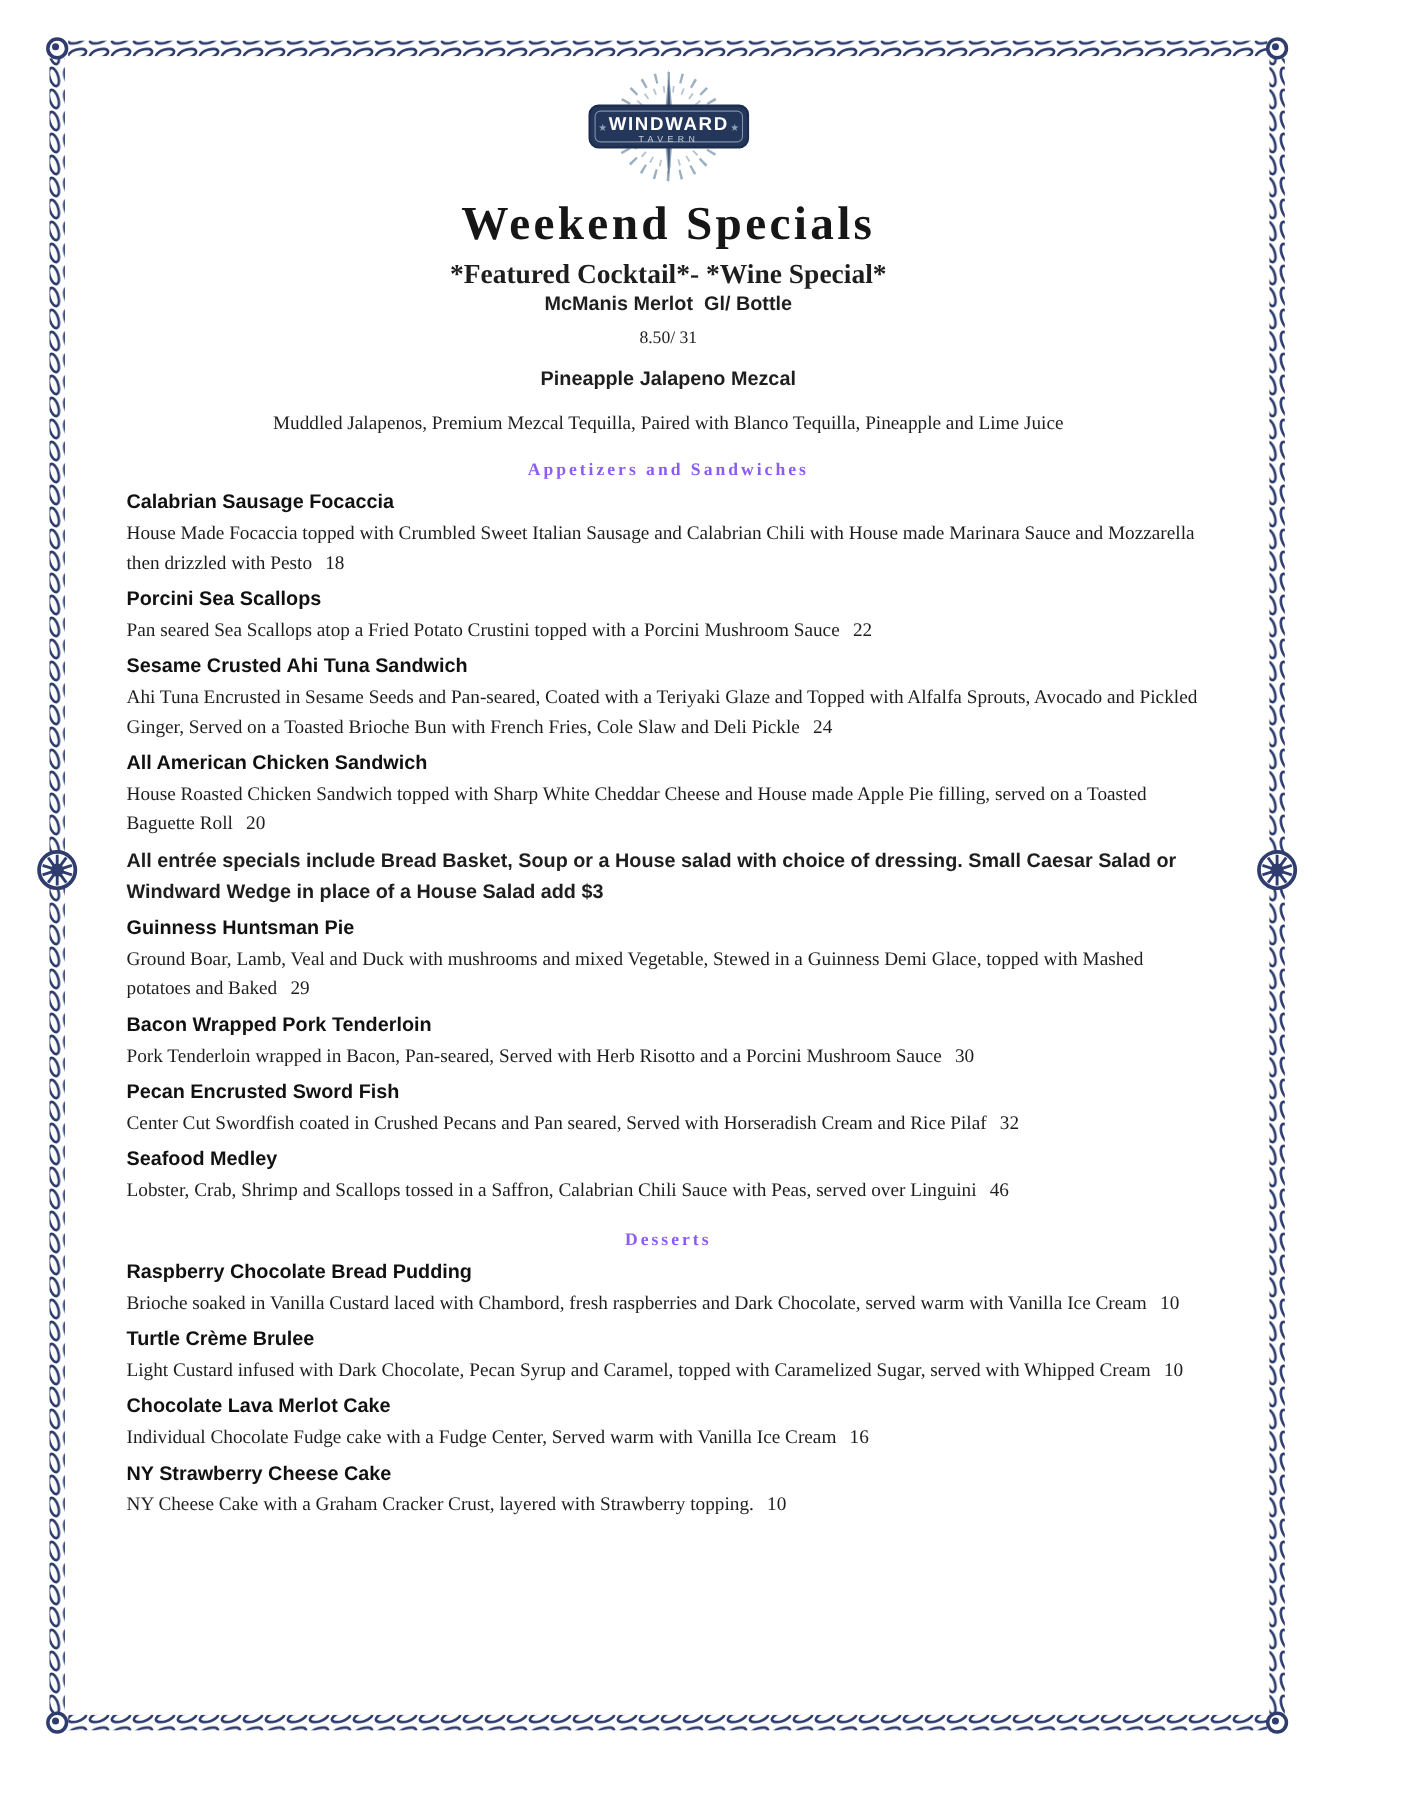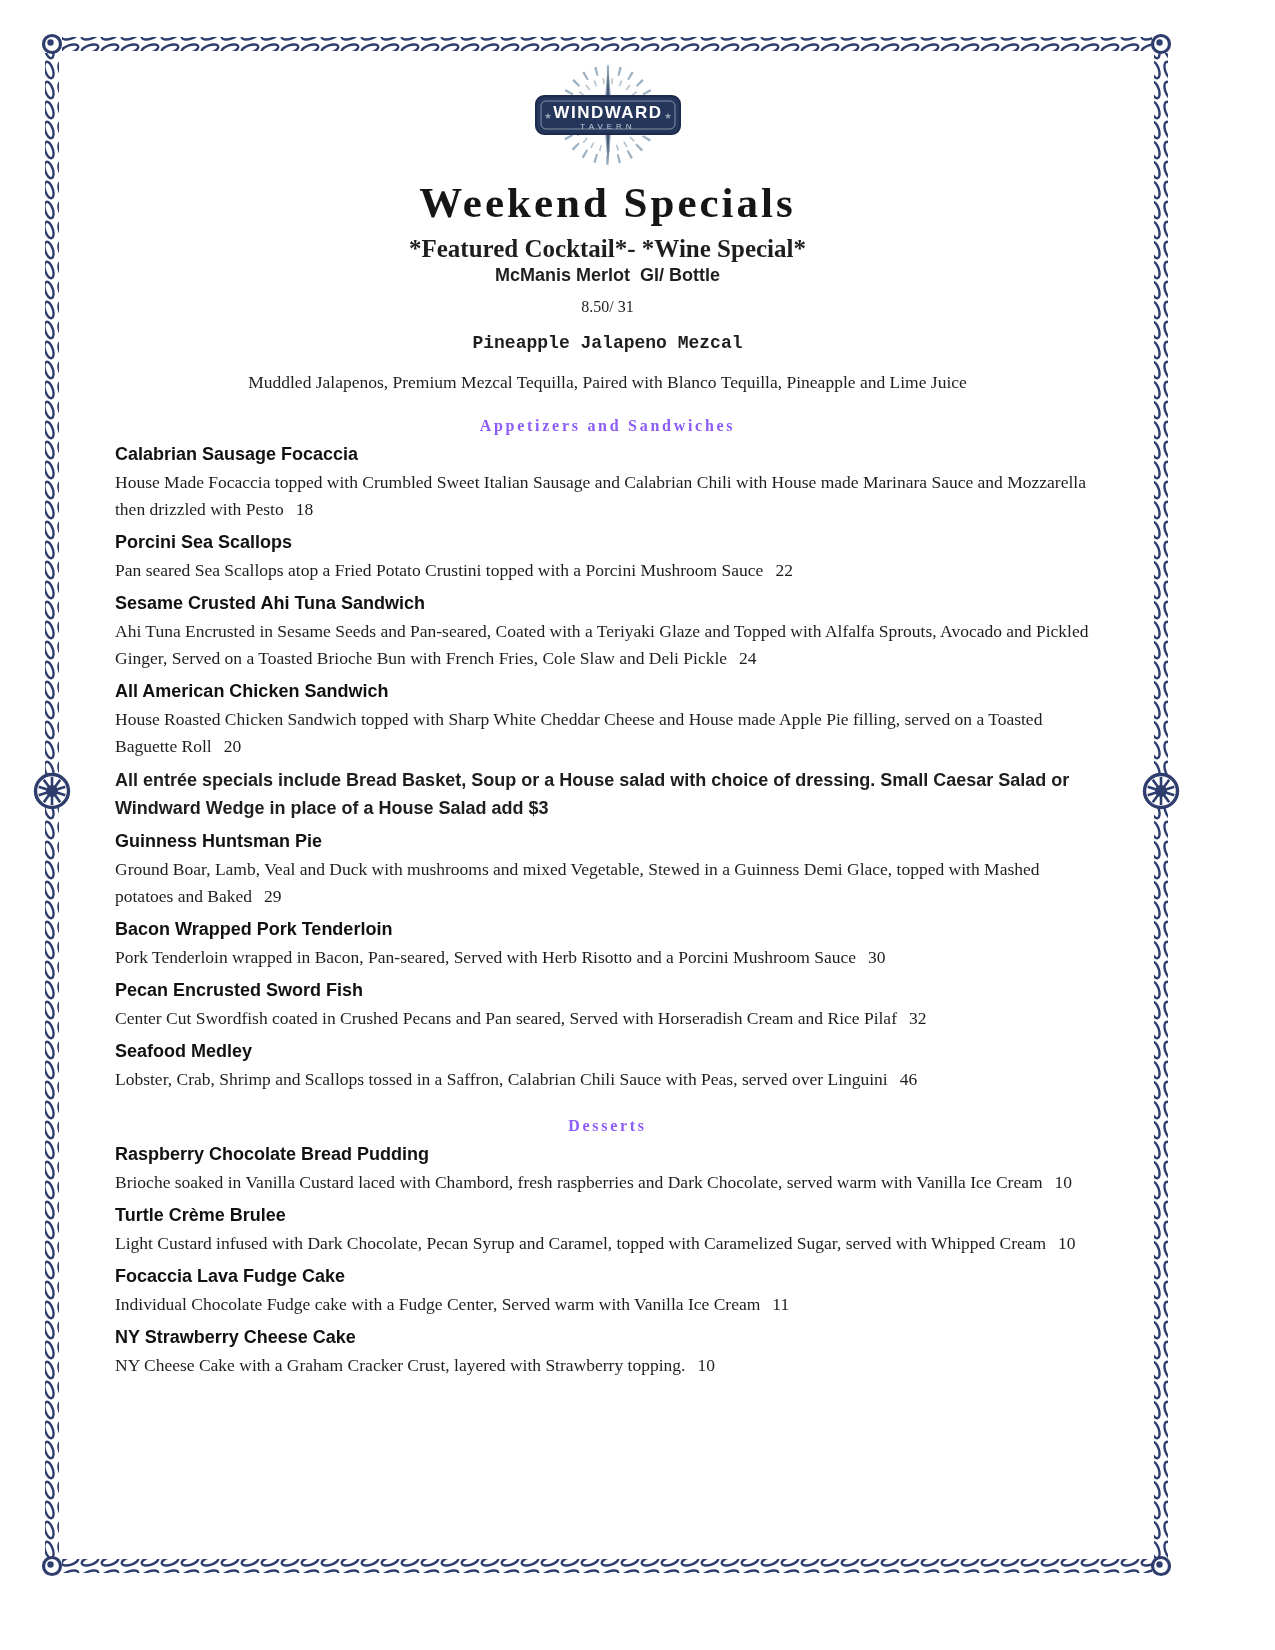--- a/index.html
+++ b/index.html
@@ -14,21 +14,21 @@
     font-size:43px;font-weight:bold;letter-spacing:3px;text-align:center;
     margin:2px 0 8px 0;color:#161616;
   }
   .page-subtitle{font-size:25px;font-weight:bold;text-align:center;margin:8px 0 2px 0;}
   .wine-name{
     font-family:"Liberation Sans",sans-serif;font-weight:bold;font-size:18px;
     text-align:center;white-space:pre-wrap;
   }
   .wine-price{font-size:16px;text-align:center;margin-top:12px;}
   .cocktail-name{
-    font-family:Liberation Mono, monospace;font-weight:bold;font-size:18px;
+    font-family:Liberation Sans, sans-serif;font-weight:bold;font-size:18px;
     text-align:center;margin-top:17px;
   }
   .cocktail-desc{font-size:17.5px;text-align:center;margin-top:19px;}
   .section-heading{
     font-size:16px;font-weight:bold;letter-spacing:0.17em;text-align:center;
     margin:24px 0 6px 0;color:#8b5cf6;
   }
   .section-note{
     font-family:"Liberation Sans",sans-serif;font-weight:bold;font-size:18px;
     line-height:28px;margin:6px 0 2px 0;
@@ -155,21 +155,21 @@
 
   <div class="item">
     <div class="item-name">Raspberry Chocolate Bread Pudding</div>
     <div class="item-desc"><span>Brioche soaked in Vanilla Custard laced with Chambord, fresh raspberries and Dark Chocolate, served warm with Vanilla Ice Cream</span><span class="price">10</span></div>
   </div>
   <div class="item">
     <div class="item-name">Turtle Crème Brulee</div>
     <div class="item-desc"><span>Light Custard infused with Dark Chocolate, Pecan Syrup and Caramel, topped with Caramelized Sugar, served with Whipped Cream</span><span class="price">10</span></div>
   </div>
   <div class="item">
-    <div class="item-name">Focaccia Lava Fudge Cake</div>
-    <div class="item-desc"><span>Individual Chocolate Fudge cake with a Fudge Center, Served warm with Vanilla Ice Cream</span><span class="price">11</span></div>
+    <div class="item-name">Chocolate Lava Merlot Cake</div>
+    <div class="item-desc"><span>Individual Chocolate Fudge cake with a Fudge Center, Served warm with Vanilla Ice Cream</span><span class="price">16</span></div>
   </div>
   <div class="item">
     <div class="item-name">NY Strawberry Cheese Cake</div>
     <div class="item-desc"><span>NY Cheese Cake with a Graham Cracker Crust, layered with Strawberry topping.</span><span class="price">10</span></div>
   </div>
 
 </div>
 
 </body></html>

